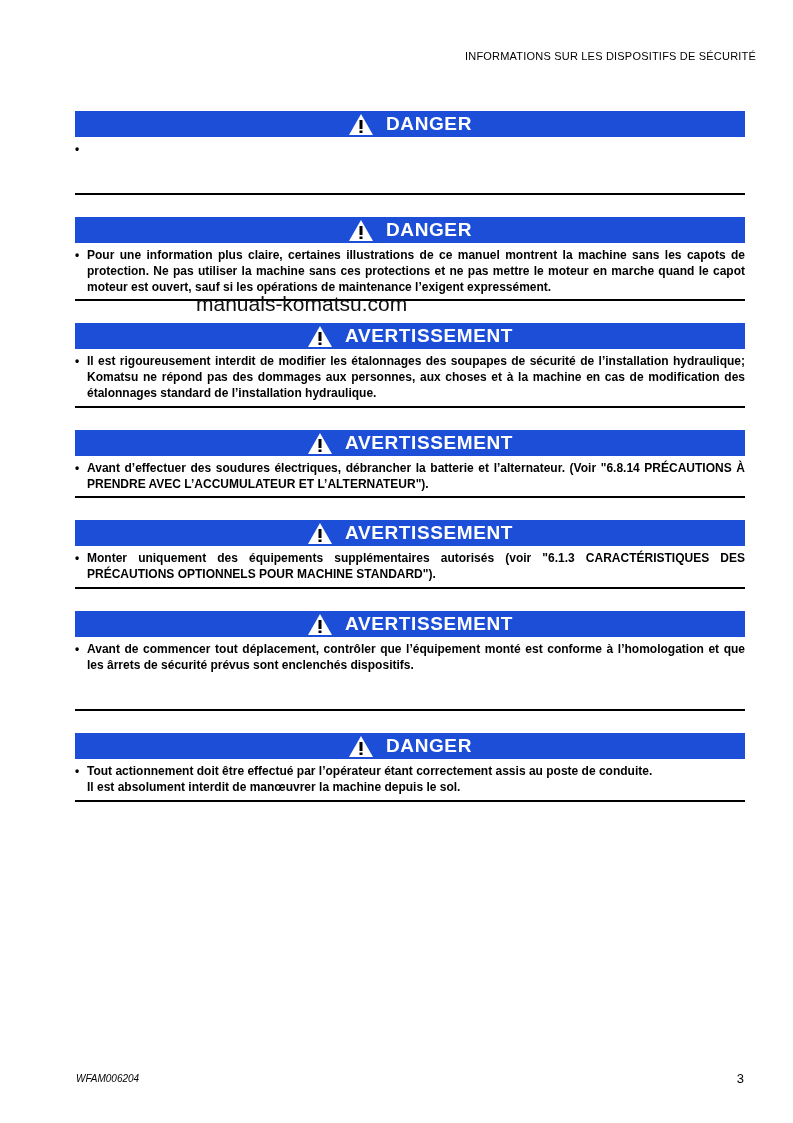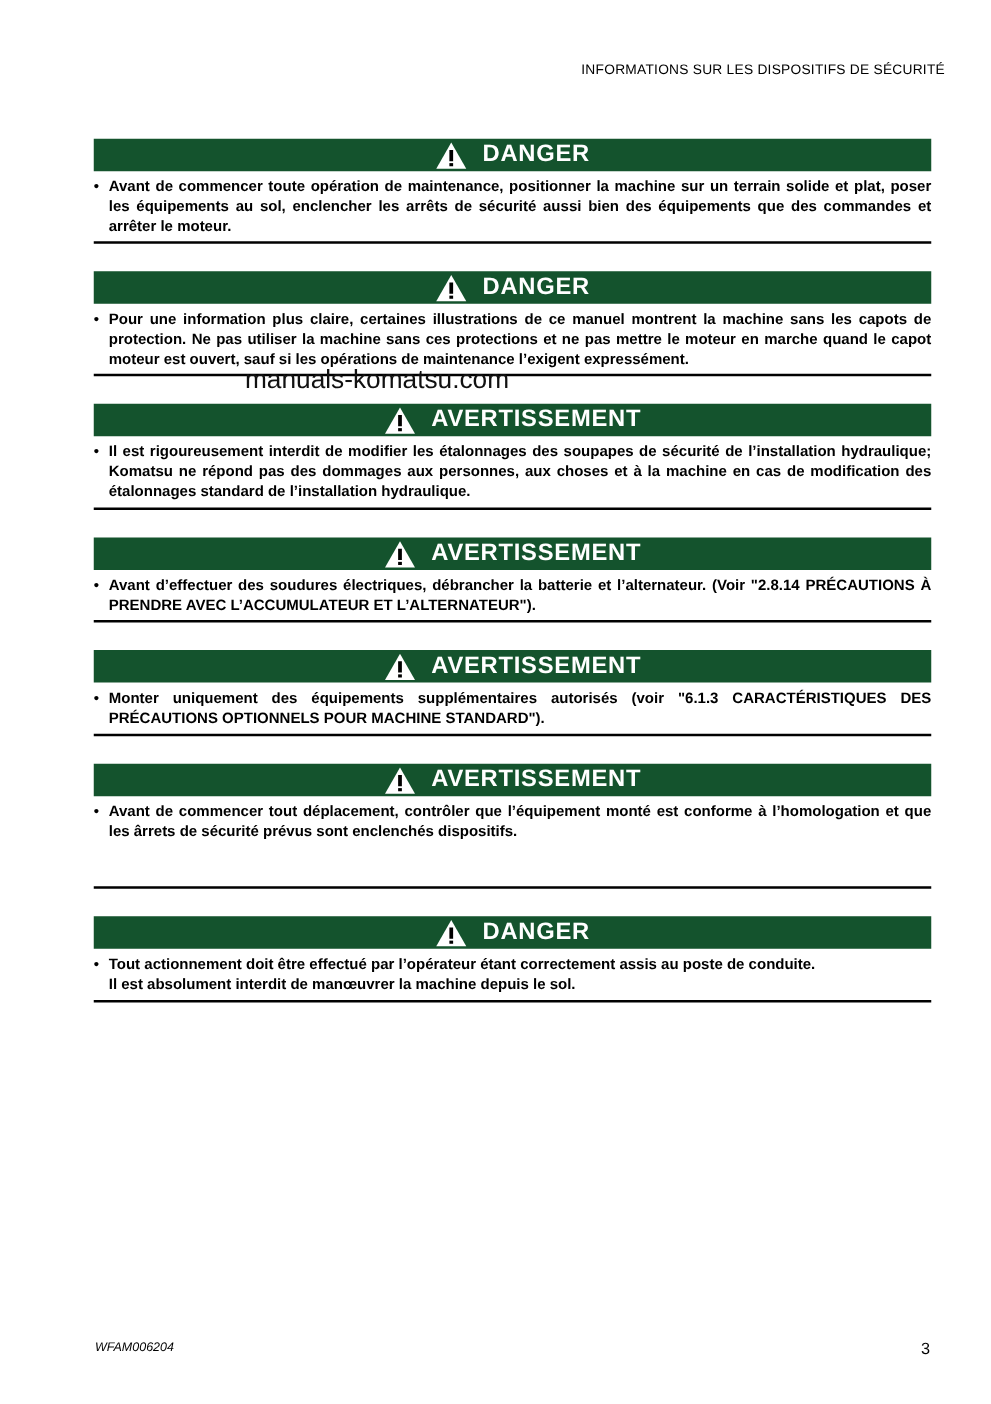--- a/index.html
+++ b/index.html
@@ -1,21 +1,21 @@
 <!DOCTYPE html>
 <html><head>
 <meta charset="utf-8">
 <style>
   html, body { margin: 0; padding: 0; background: #ffffff; }
   body { width: 793px; height: 1123px; position: relative; overflow: hidden;
          font-family: "Liberation Sans", sans-serif; color: #000; }
   .running-header { position: absolute; top: 50px; right: 37px; font-size: 11px;
                     letter-spacing: 0.2px; }
   .block { position: absolute; left: 75px; width: 670px; }
-  .banner { background: #14532d; color: #fff; height: 26px; display: flex;
+  .banner { background: #1d4ed8; color: #fff; height: 26px; display: flex;
             align-items: center; justify-content: center; }
   .banner .tri { width: 26px; height: 23px; margin-right: 12px; display: block; }
   .banner .label { font-weight: bold; font-size: 19px; letter-spacing: 0.6px; line-height: 26px; }
   .body { position: relative; padding: 4px 0 4px 12px; font-size: 12px;
           font-weight: bold; line-height: 16px; text-align: justify; }
   .body .bullet { position: absolute; left: 0; top: 4px; font-size: 12px; }
   .body p { margin: 0; text-align: justify; }
   .body p.last { text-align-last: left; }
   .rule { position: absolute; left: 0; right: 0; height: 2px; background: #000; }
   .watermark { position: absolute; left: 196px; top: 292px; font-size: 21px;
@@ -32,21 +32,20 @@
   <div class="banner">
     <svg class="tri" viewBox="0 0 26 23">
         <polygon points="13,1 25,22 1,22" fill="#fff"></polygon>
         <rect x="11.5" y="7" width="3" height="9" fill="#000"></rect>
         <rect x="11.5" y="17.5" width="3" height="2.5" fill="#000"></rect>
       </svg>
     <span class="label">DANGER</span>
   </div>
   <div class="body">
     <span class="bullet">•</span>
-    <p class="last">Avant de commencer toute opération de maintenance, positionner la machine sur un terrain solide et plat, poser les équipements au sol, enclencher les arrêts de sécurité aussi bien des équipements que des commandes et arrêter le moteur.</p>
   </div>
 </div>
 <div class="rule" style="top:193px; left:75px; width:670px;"></div>
 
 <div class="block" style="top:217px;">
   <div class="banner">
     <svg class="tri" viewBox="0 0 26 23">
         <polygon points="13,1 25,22 1,22" fill="#fff"></polygon>
         <rect x="11.5" y="7" width="3" height="9" fill="#000"></rect>
         <rect x="11.5" y="17.5" width="3" height="2.5" fill="#000"></rect>
@@ -81,21 +80,21 @@
   <div class="banner">
     <svg class="tri" viewBox="0 0 26 23">
         <polygon points="13,1 25,22 1,22" fill="#fff"></polygon>
         <rect x="11.5" y="7" width="3" height="9" fill="#000"></rect>
         <rect x="11.5" y="17.5" width="3" height="2.5" fill="#000"></rect>
       </svg>
     <span class="label">AVERTISSEMENT</span>
   </div>
   <div class="body">
     <span class="bullet">•</span>
-    <p class="last">Avant d’effectuer des soudures électriques, débrancher la batterie et l’alternateur. (Voir "2.8.14 PRÉCAUTIONS À PRENDRE AVEC L’ACCUMULATEUR ET L’ALTERNATEUR").</p>
+    <p class="last">Avant d’effectuer des soudures électriques, débrancher la batterie et l’alternateur. (Voir "6.8.14 PRÉCAUTIONS À PRENDRE AVEC L’ACCUMULATEUR ET L’ALTERNATEUR").</p>
   </div>
 </div>
 <div class="rule" style="top:496px; left:75px; width:670px;"></div>
 
 <div class="block" style="top:520px;">
   <div class="banner">
     <svg class="tri" viewBox="0 0 26 23">
         <polygon points="13,1 25,22 1,22" fill="#fff"></polygon>
         <rect x="11.5" y="7" width="3" height="9" fill="#000"></rect>
         <rect x="11.5" y="17.5" width="3" height="2.5" fill="#000"></rect>

